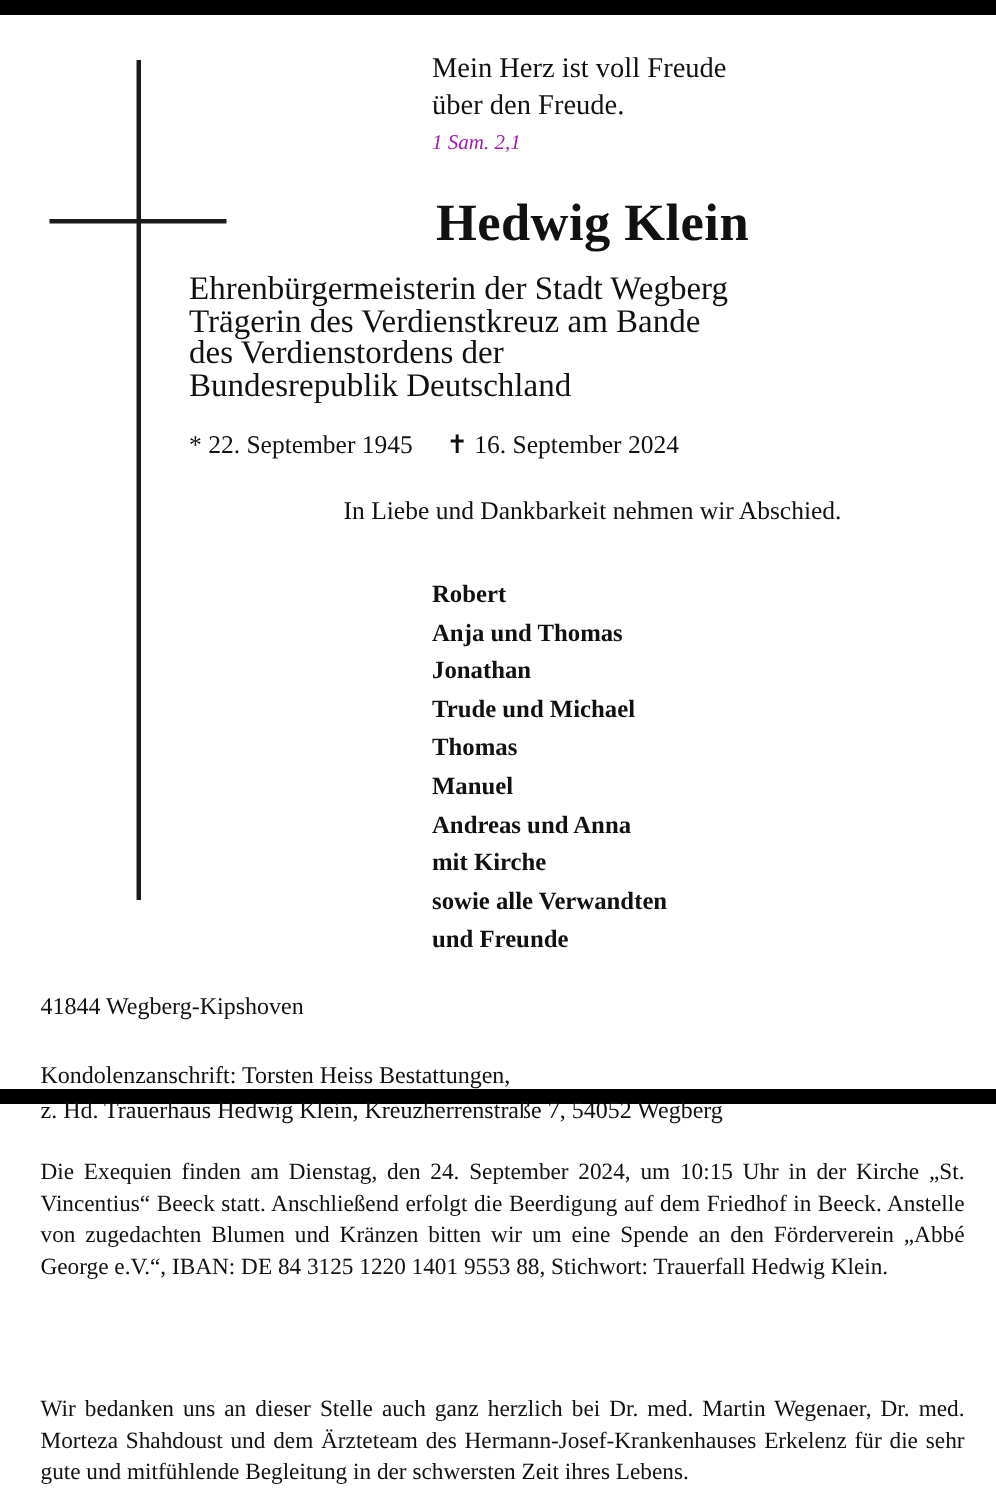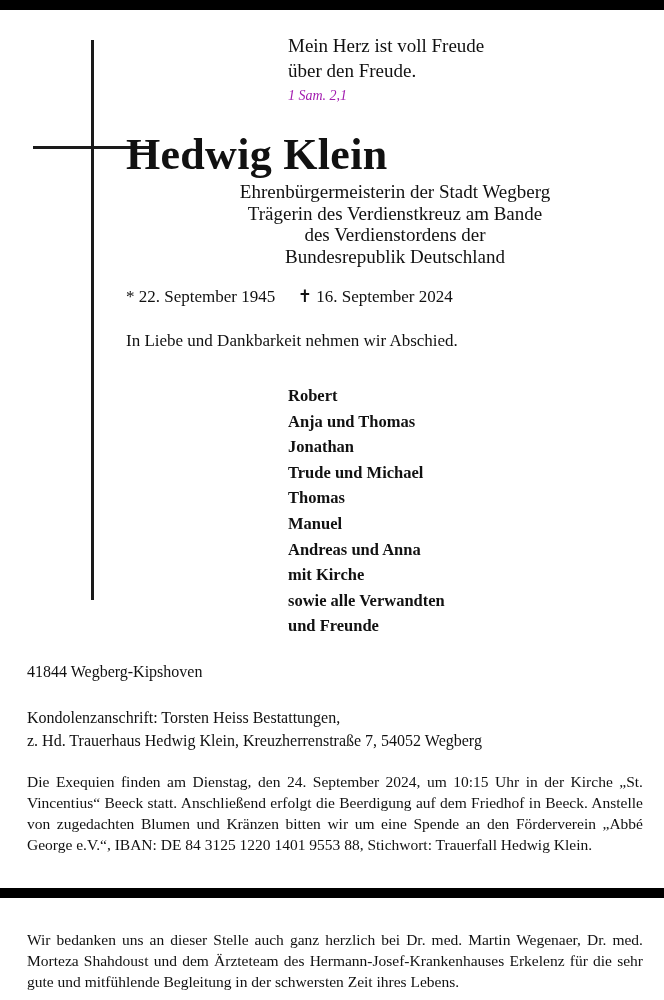--- a/index.html
+++ b/index.html
@@ -11,21 +11,21 @@
     width: 664px;
     height: 1000px;
     font-family: "Liberation Serif", serif;
     color: #111111;
     position: relative;
     overflow: hidden;
   }
   .page {
     position: relative;
     width: 664px;
-    height: 898px;
+    height: 736px;
     background: #ffffff;
   }
   
   .bar-top {
     position: absolute;
     top: 0; left: 0;
     width: 664px;
     height: 10px;
     background: #000000;
   }
@@ -71,55 +71,55 @@
     font-size: 14px;
     font-style: italic;
     color: #a21caf;
   }
 
   .name {
     position: absolute;
     left: 0px;
     top: 129px;
     width: 664px;
-    text-align: left;
-    padding-left: 126px;
-    box-sizing: border-box;
-    font-size: 44px;
+    text-align: center;
+    padding-left: 126px;
+    box-sizing: border-box;
+    font-size: 35px;
     font-weight: bold;
     letter-spacing: 0.3px;
   }
   .titles {
     position: absolute;
     left: 0px;
     top: 181px;
     width: 664px;
     padding-left: 126px;
     box-sizing: border-box;
-    text-align: center;
-    font-size: 19px;
+    font-size: 22px;
     line-height: 21.5px;
   }
   .dates {
     position: absolute;
     left: 0px;
     top: 286px;
     width: 664px;
     padding-left: 126px;
     box-sizing: border-box;
     font-size: 17px;
   }
   .dates .sep { display: inline-block; width: 14px; }
   .farewell {
     position: absolute;
     left: 0px;
     top: 331px;
     width: 664px;
     padding-left: 126px;
     box-sizing: border-box;
+    text-align: center;
     font-size: 17px;
   }
 
   .mourners {
     position: absolute;
     left: 288px;
     top: 383px;
     width: 340px;
     font-size: 16.5px;
     font-weight: bold;

